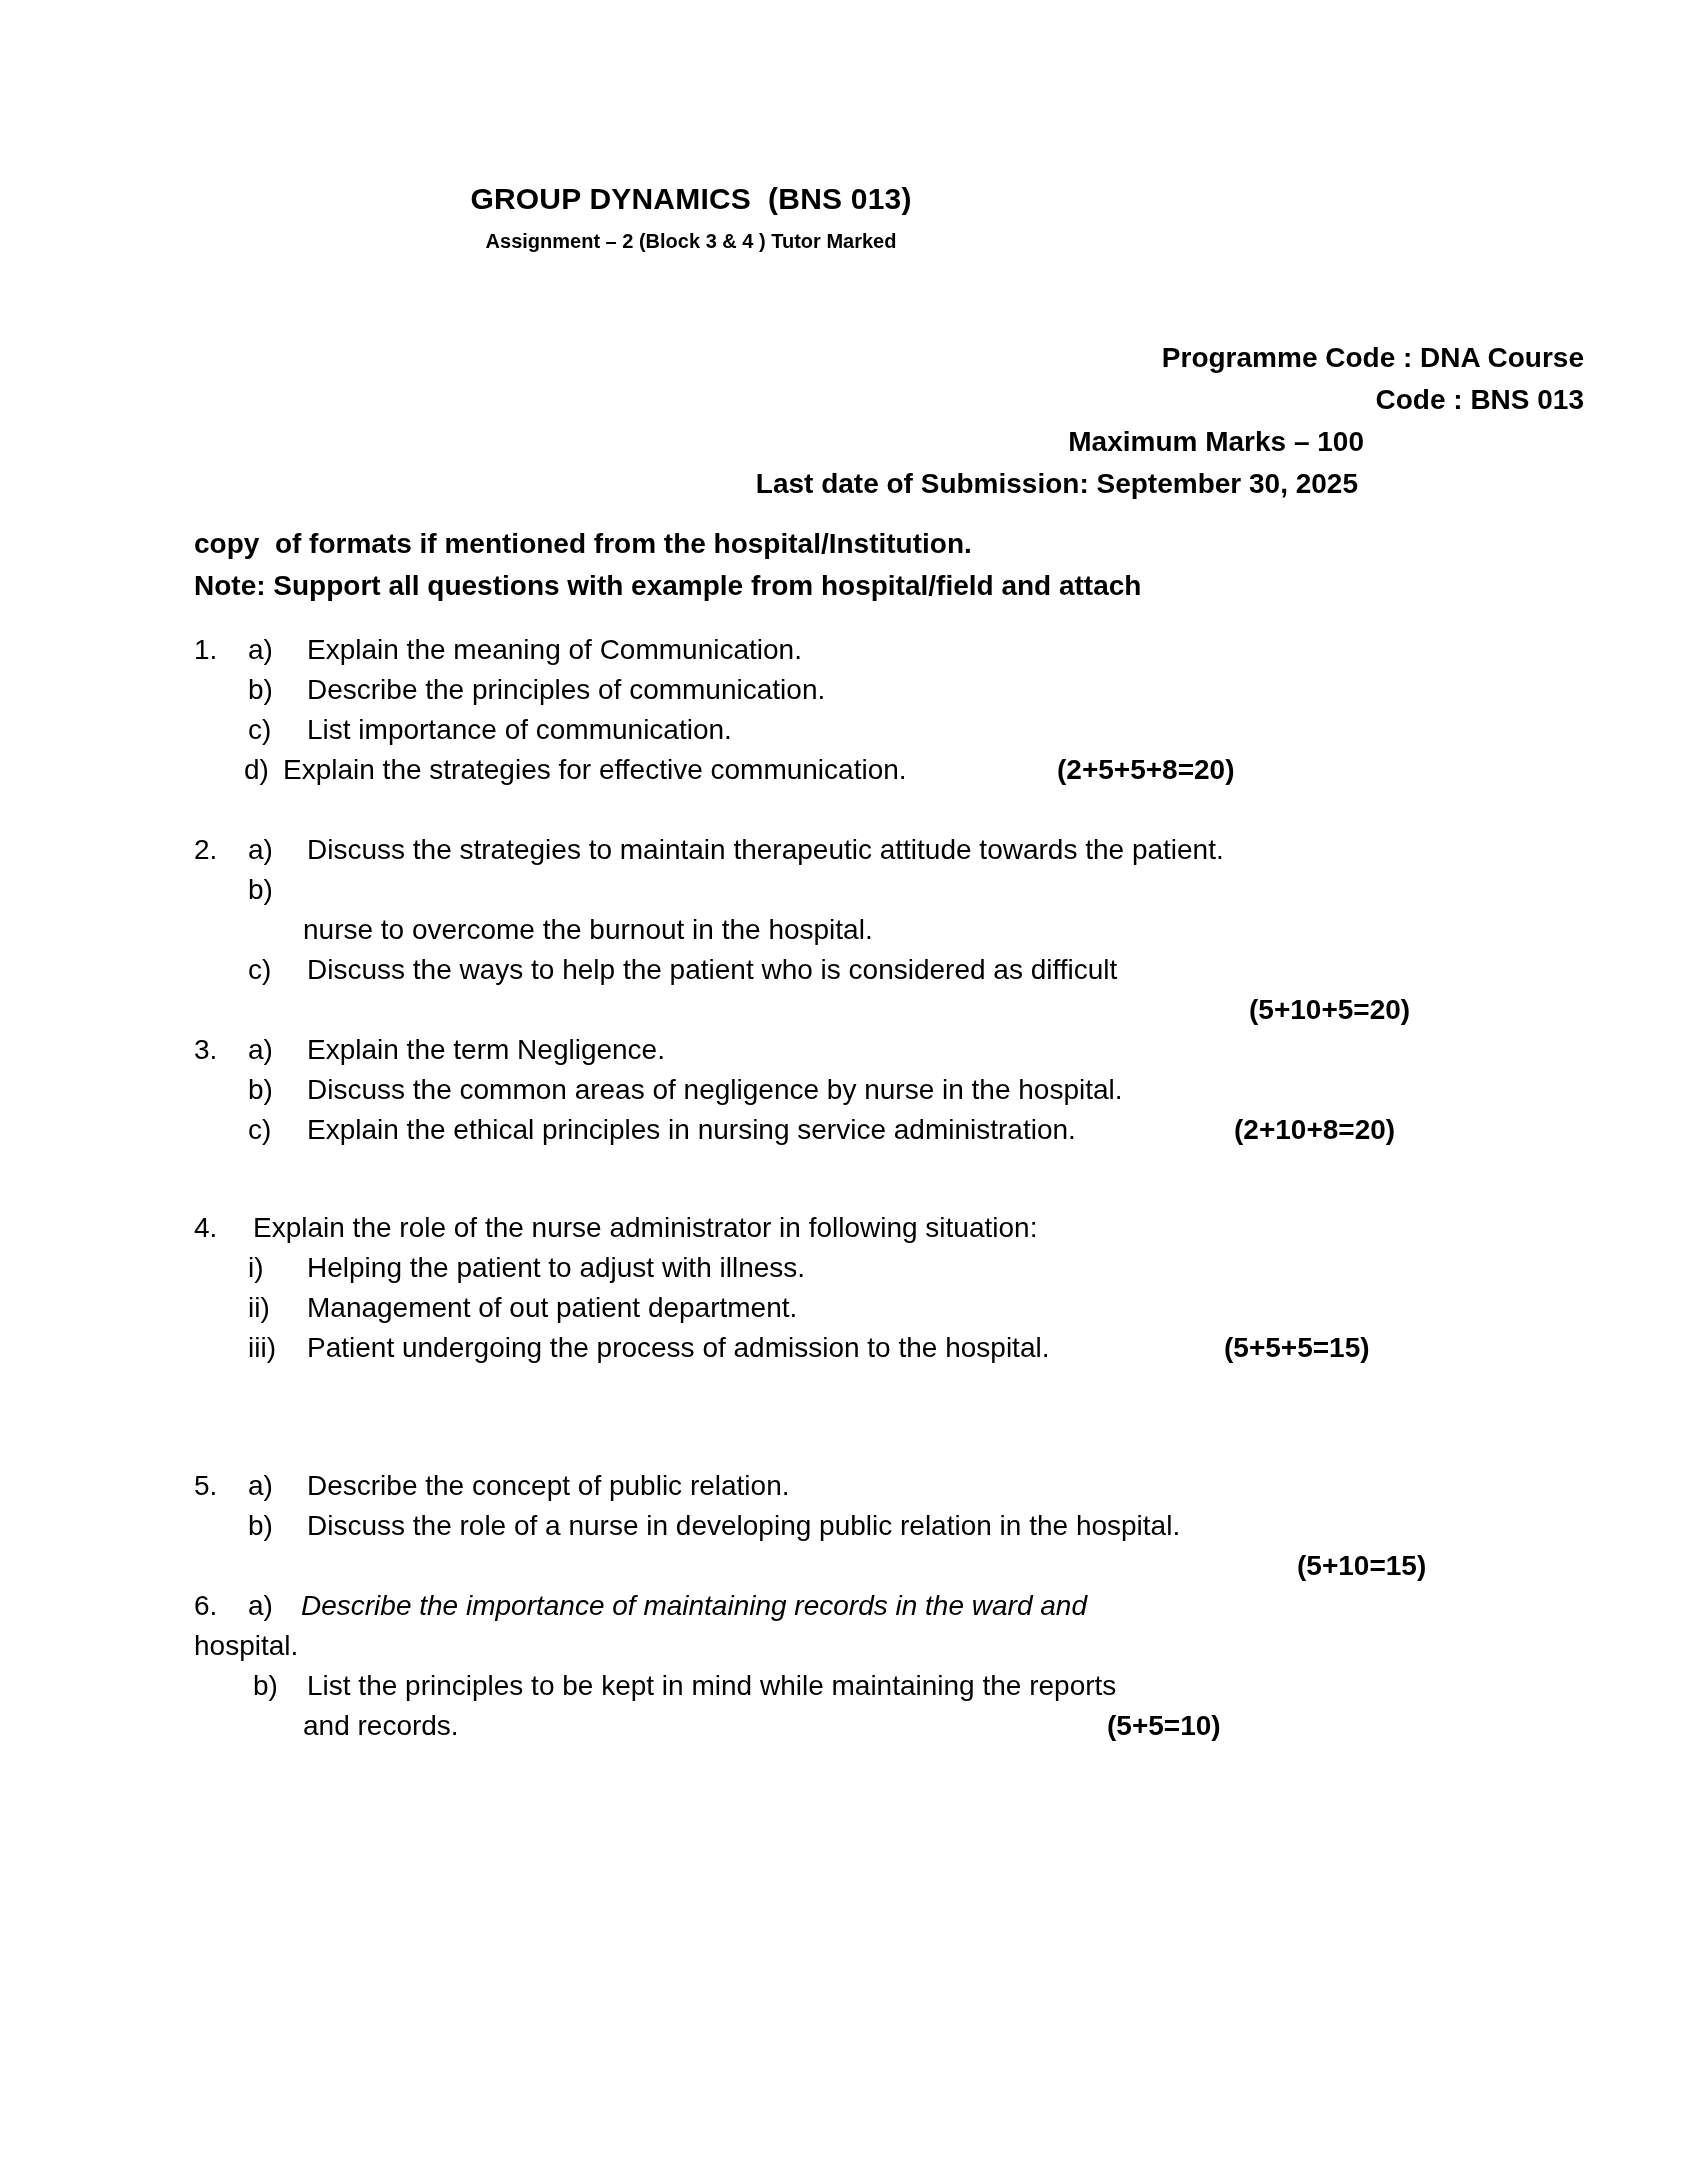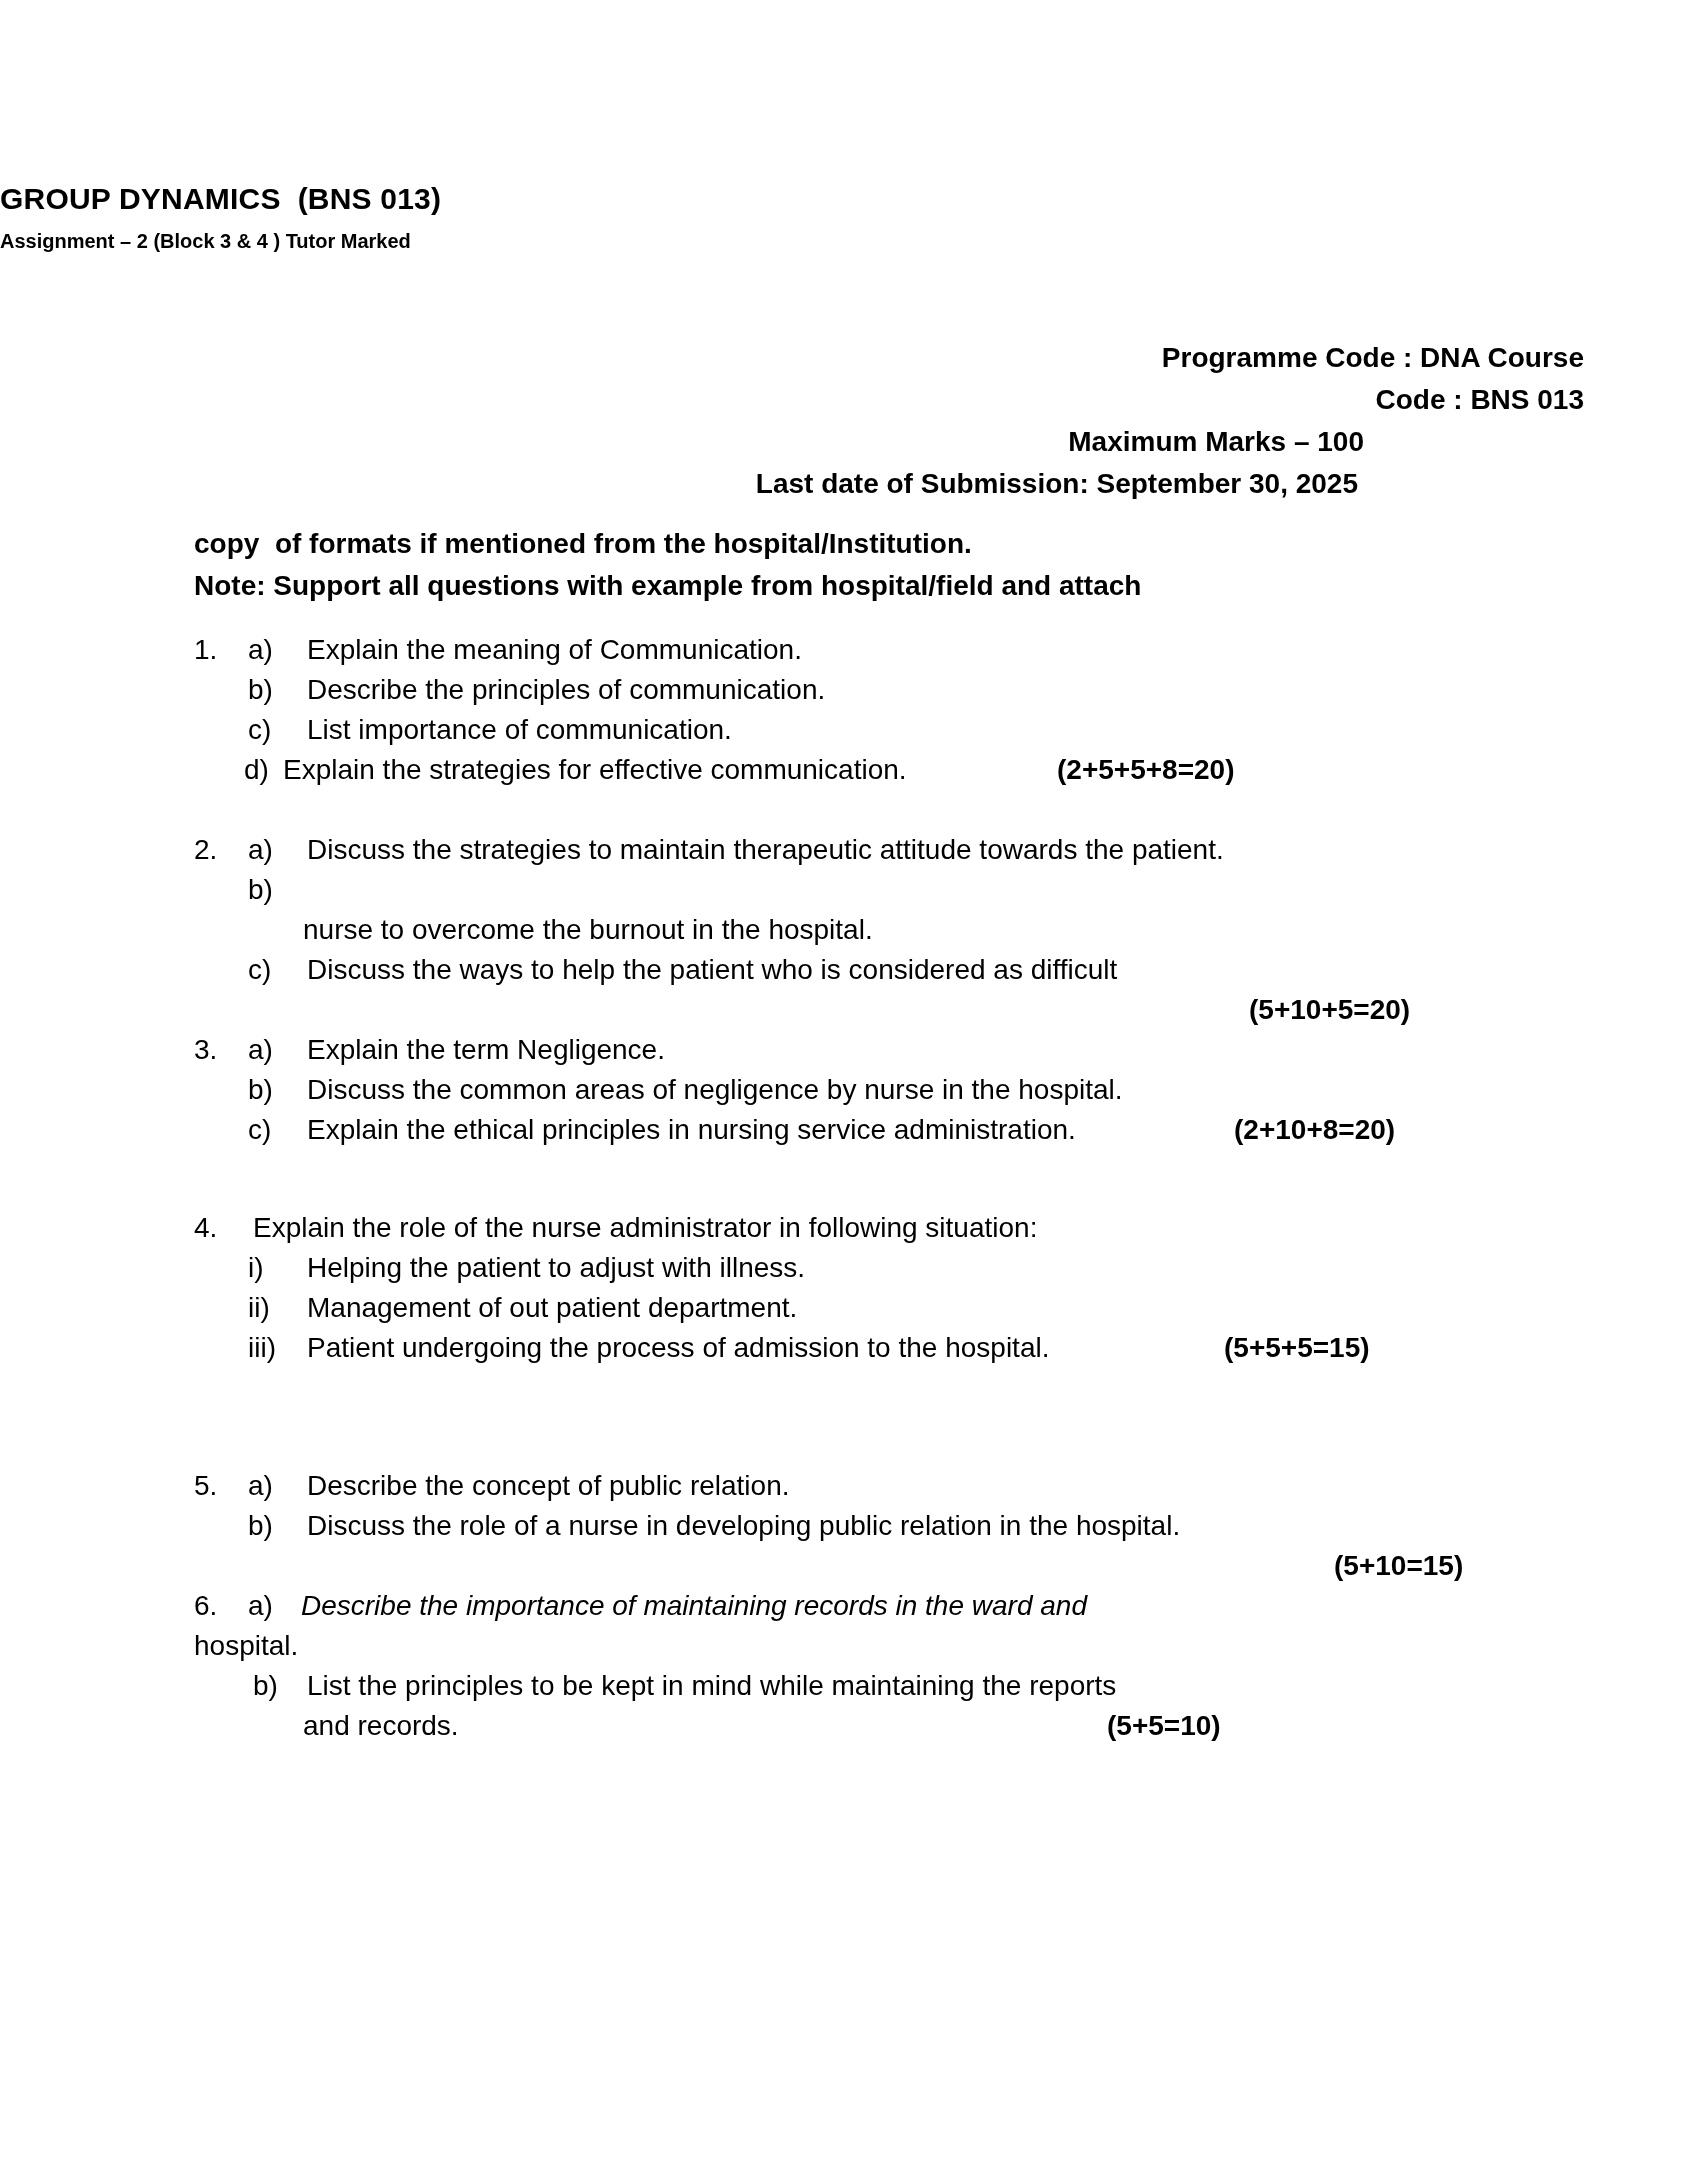--- a/index.html
+++ b/index.html
@@ -22,20 +22,21 @@
     height: 2178px;
     background: #ffffff;
   }
 
   
   .title-block {
     position: absolute;
     top: 178px;
     left: 0;
     width: 1382px;
+    text-align: center;
   }
   .title-line-1 {
     font-size: 30px;
     font-weight: bold;
     letter-spacing: 0.2px;
     line-height: 42px;
     white-space: pre;
   }
   .title-line-2 {
     font-size: 20px;
@@ -247,21 +248,21 @@
       <div class="row">
         <span class="num">5.</span>
         <span class="lbl L1">a)</span>
         <span class="txt T1">Describe the concept of public relation.</span>
       </div>
       <div class="row">
         <span class="lbl L1">b)</span>
         <span class="txt T1">Discuss the role of a nurse in developing public relation in the hospital.</span>
       </div>
       <div class="row">
-        <span class="marks" style="left:1334px;">(5+10=15)</span>
+        <span class="marks" style="left:1297px;">(5+10=15)</span>
       </div>
     </div>
 
     <div class="q">
       <div class="row">
         <span class="num">6.</span>
         <span class="lbl" style="left:248px;">a)</span>
         <span class="txt T6a" style="left:301px;font-style:italic;">Describe the importance of maintaining records in the ward and</span>
       </div>
       <div class="row">

